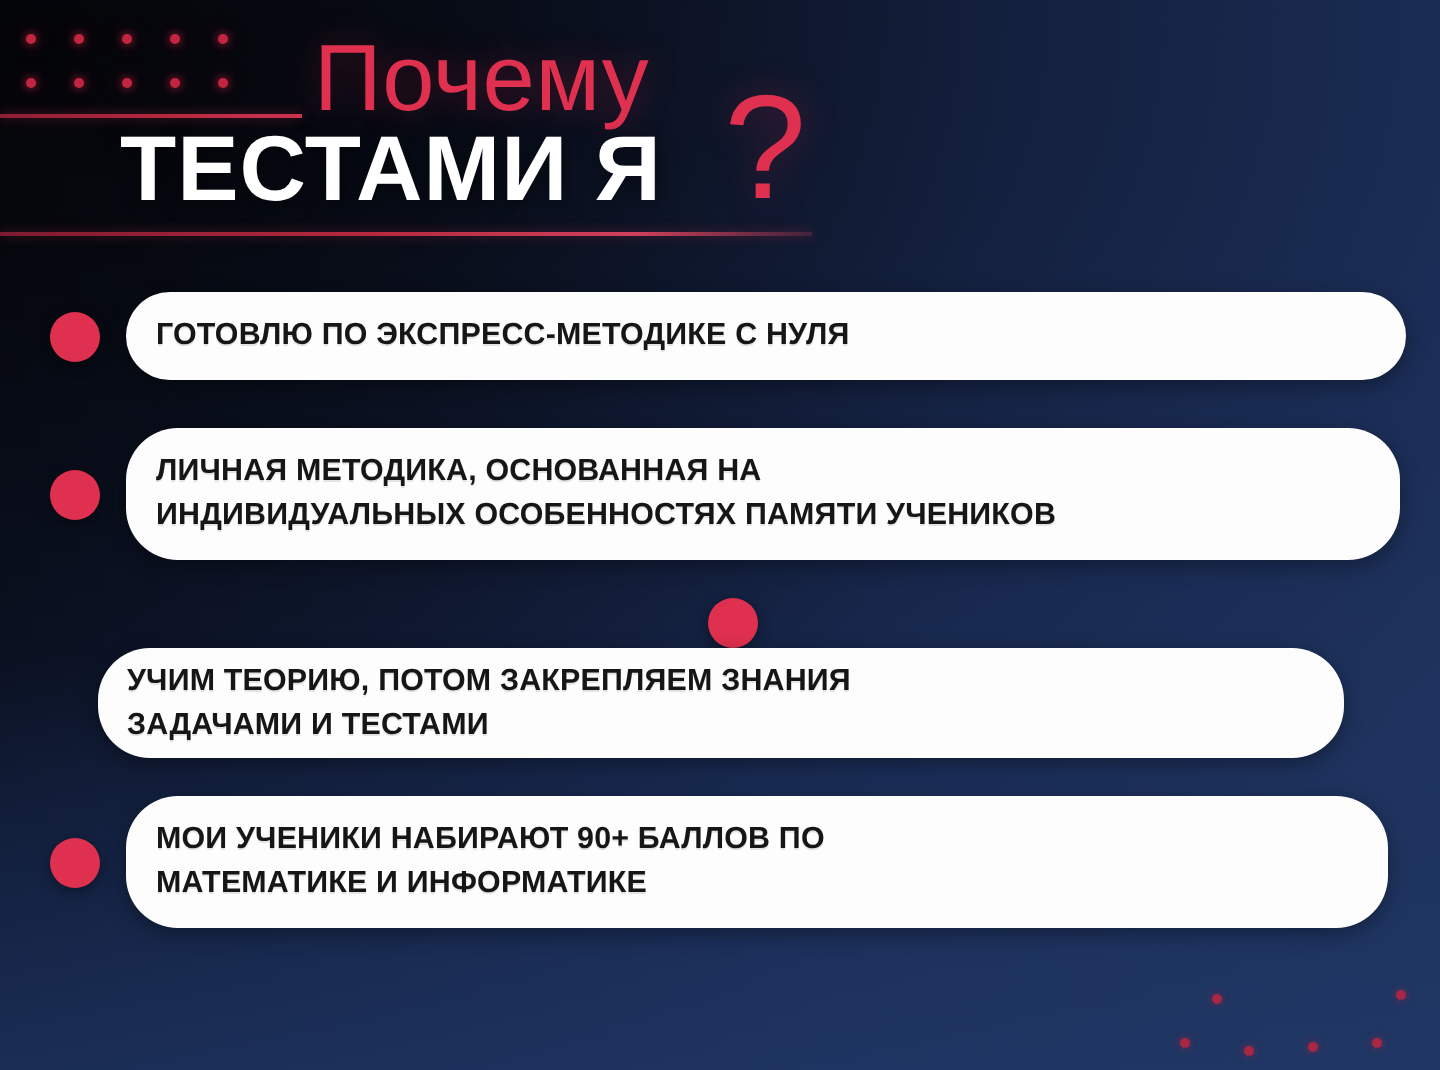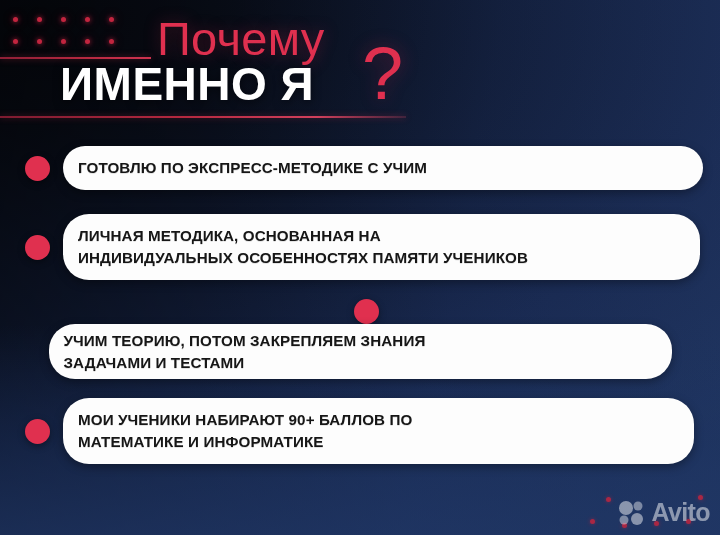--- a/index.html
+++ b/index.html
@@ -165,31 +165,31 @@
     <span class="grid-dot"></span>
     <span class="grid-dot"></span>
   </div>
 
   <div id="header">
     <div id="rule-top"></div>
     <div id="rule-bottom"></div>
 
     <div id="title-pochemu">Почему</div>
 
-    <div id="title-imenno">ИМЕННО Я</div>
+    <div id="title-imenno">ТЕСТАМИ Я</div>
 
     <div id="title-qmark">?</div>
   </div>
 
   <div id="features">
 
     <div class="feature-row" data-row="0">
       <span class="bullet-dot"></span>
       <div class="feature-pill">
-        <span class="feature-text">ГОТОВЛЮ ПО ЭКСПРЕСС-МЕТОДИКЕ С УЧИМ</span>
+        <span class="feature-text">ГОТОВЛЮ ПО ЭКСПРЕСС-МЕТОДИКЕ С НУЛЯ</span>
       </div>
     </div>
 
     <div class="feature-row" data-row="1">
       <span class="bullet-dot"></span>
       <div class="feature-pill">
         <span class="feature-text">ЛИЧНАЯ МЕТОДИКА, ОСНОВАННАЯ НА
 ИНДИВИДУАЛЬНЫХ ОСОБЕННОСТЯХ ПАМЯТИ УЧЕНИКОВ</span>
       </div>
     </div>
@@ -214,23 +214,14 @@
 
   <div id="wm-dots">
     <span class="wm-dot" style="left:2px;  top:30px;"></span>
     <span class="wm-dot" style="left:34px; top:34px;"></span>
     <span class="wm-dot" style="left:66px; top:32px;"></span>
     <span class="wm-dot" style="left:98px; top:30px;"></span>
     <span class="wm-dot" style="left:18px; top:8px;"></span>
     <span class="wm-dot" style="left:110px;top:6px;"></span>
   </div>
 
-  <div id="watermark">
-    <svg id="wm-logo" width="28" height="26" viewBox="0 0 28 26">
-      <circle cx="8" cy="8" r="7" fill="rgba(255,255,255,.80)"></circle>
-      <circle cx="20" cy="6" r="4.5" fill="rgba(255,255,255,.70)"></circle>
-      <circle cx="6" cy="20" r="4.5" fill="rgba(255,255,255,.70)"></circle>
-      <circle cx="19" cy="19" r="6" fill="rgba(255,255,255,.78)"></circle>
-    </svg>
-    <span id="wm-word">Avito</span>
-  </div>
 
 </div>
 
 </body></html>

